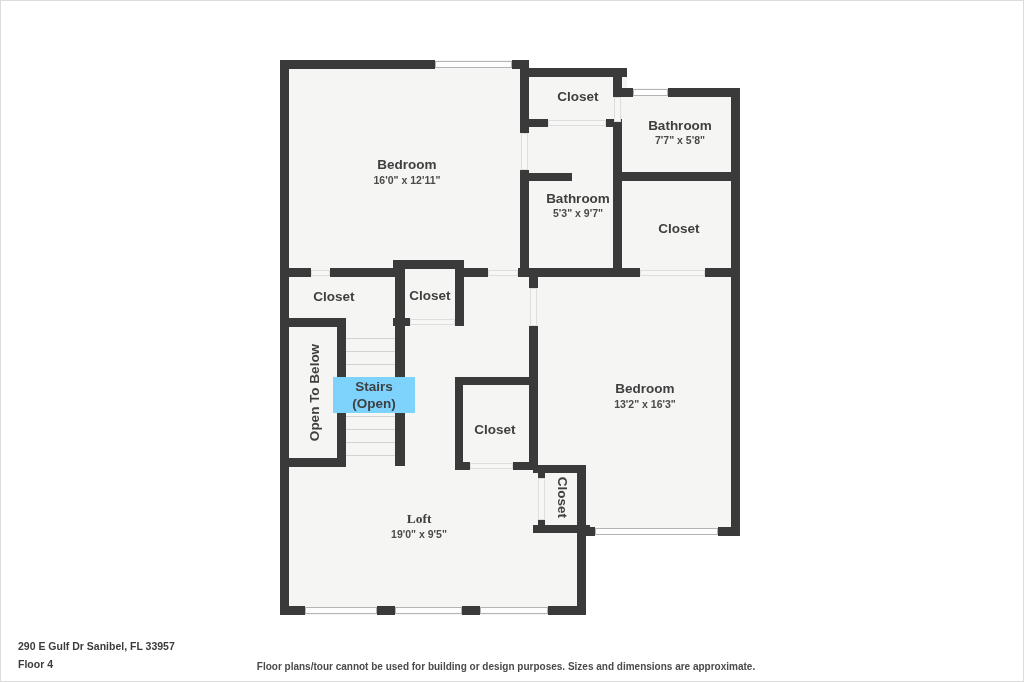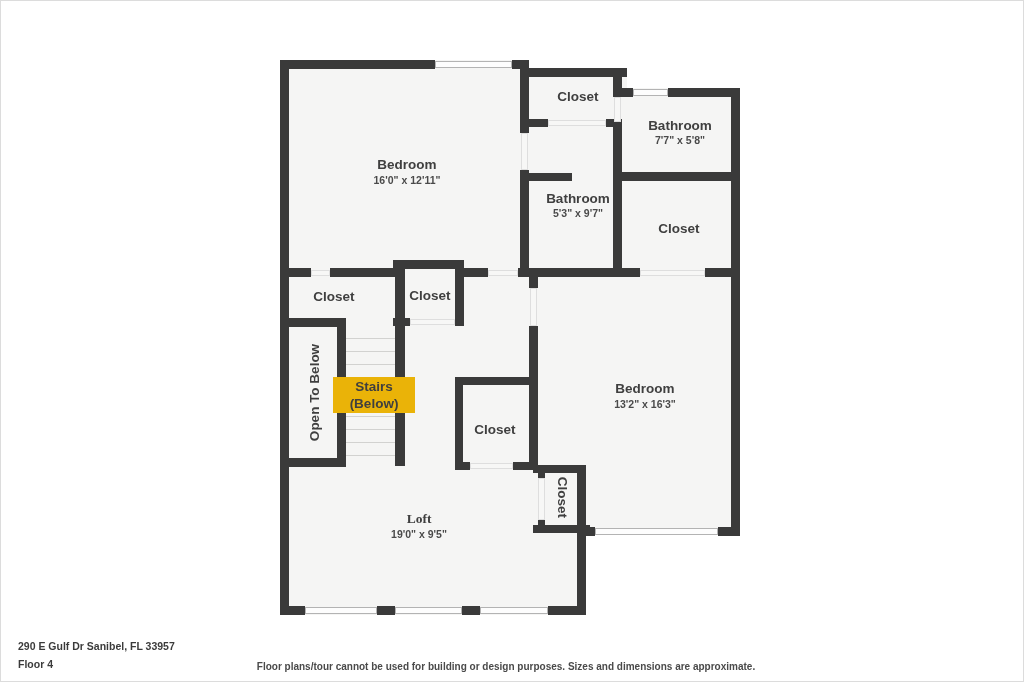--- a/index.html
+++ b/index.html
@@ -21,21 +21,21 @@
     font-weight:bold;font-size:13.5px;line-height:15px;white-space:nowrap;
   }
   .room-dims{
     position:absolute;text-align:center;color:#4a4a4a;
     font-weight:bold;font-size:10.5px;line-height:13px;white-space:nowrap;
   }
   .vlabel-ccw{transform:rotate(-90deg);transform-origin:center;}
   .vlabel-cw{transform:rotate(90deg);transform-origin:center;}
   .stairs-label{
     position:absolute;text-align:center;color:#3f3f3f;font-weight:bold;
-    font-size:13.5px;line-height:17px;background:#eab308;padding:1px 2px;white-space:nowrap;
+    font-size:13.5px;line-height:17px;background:#7dd3fc;padding:1px 2px;white-space:nowrap;
   }
   .addr{position:absolute;left:18px;top:640px;font-size:10.5px;font-weight:bold;color:#3b3b3b;}
   .floor-num{position:absolute;left:18px;top:658px;font-size:10.5px;font-weight:bold;color:#3b3b3b;}
   .watermark{position:absolute;left:6px;top:663px;font-size:17px;color:#c6c8c9;letter-spacing:0.5px;margin-top:32px;}
   .disclaimer{position:absolute;left:0;right:12px;top:661px;text-align:center;font-size:10px;font-weight:bold;color:#4a4a4a;}
 </style>
 </head>
 <body>
 
 <div id="stage">
@@ -126,21 +126,21 @@
   <div class="room-label" style="left:619px;top:221px;width:120px;">Closet</div>
 
   <div class="room-label" style="left:284px;top:289px;width:100px;">Closet</div>
 
   <div class="room-label" style="left:390px;top:288px;width:80px;">Closet</div>
 
   <div class="room-label vlabel-ccw" style="left:239px;top:385px;width:150px;">Open To Below</div>
 
   <div class="stairs-label" style="left:333px;top:377px;width:78px;">
     <span>Stairs</span><br>
-    <span>(Below)</span>
+    <span>(Open)</span>
   </div>
 
   <div class="room-label" style="left:565px;top:381px;width:160px;">Bedroom</div>
   <div class="room-dims" style="left:565px;top:398px;width:160px;">13'2" x 16'3"</div>
 
   <div class="room-label" style="left:455px;top:422px;width:80px;">Closet</div>
 
   <div class="room-label vlabel-cw" style="left:512px;top:490px;width:100px;">Closet</div>
 
   <div class="room-label" style="left:339px;top:511px;width:160px;font-family:Liberation Serif, serif;">Loft</div>

